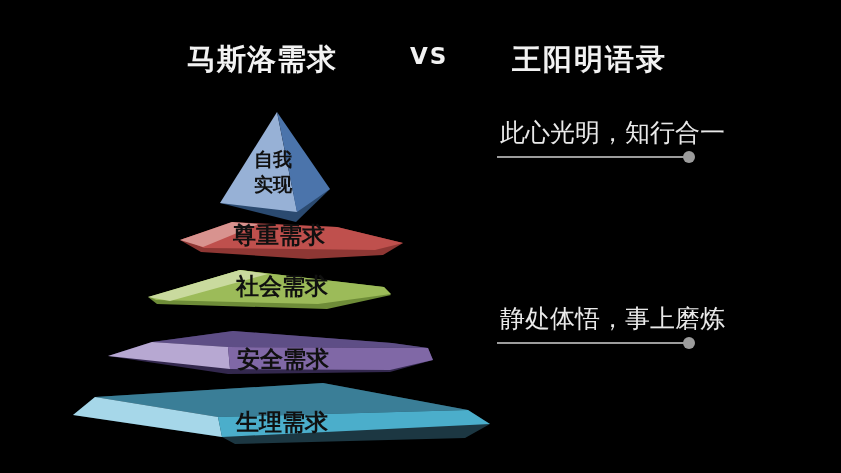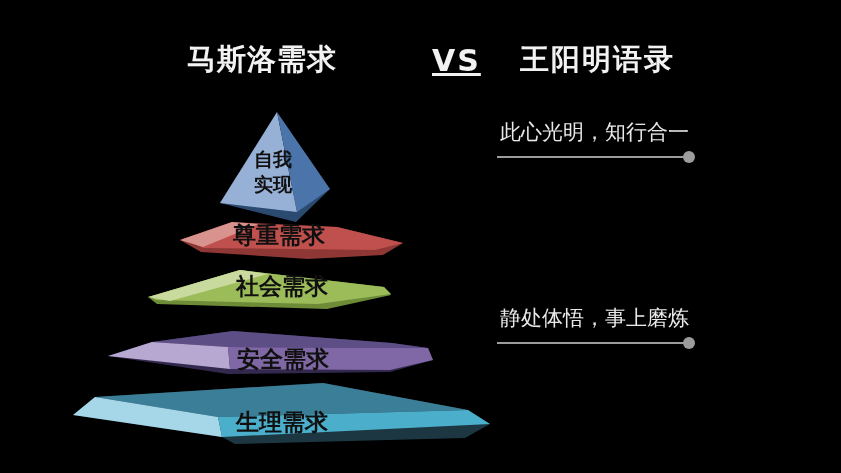--- a/index.html
+++ b/index.html
@@ -20,22 +20,22 @@
   .title-part {
     position: absolute;
     top: 40px;
     color: #f2f2f2;
     font-weight: 700;
     font-size: 29px;
     white-space: nowrap;
     letter-spacing: 1px;
   }
   .title-left  { left: 187px; }
-  .title-vs    { left: 432px; top: 43px; font-size: 30px; letter-spacing: 2px; text-decoration: underline; }
-  .title-right { left: 512px; letter-spacing: 2px; margin-left: 8px; }
+  .title-vs    { left: 410px; top: 43px; font-size: 23px; letter-spacing: 2px; }
+  .title-right { left: 512px; letter-spacing: 2px; }
 
   
   .pyramid-svg {
     position: absolute;
     left: 0; top: 0;
     width: 841px;
     height: 473px;
   }
   .pyramid-svg text {
     font-family: "DejaVu Sans", sans-serif;
@@ -45,21 +45,21 @@
   .lvl-top-label { font-size: 19px; }
   .lvl-label     { font-size: 23px; }
 
   
   .quote-row {
     position: absolute;
     left: 497px;
     width: 210px;
   }
   .quote-text {
-    font-size: 21px;
+    font-size: 25px;
     line-height: 23px;
     color: #e9e9e9;
     padding-left: 3px;
     white-space: nowrap;
   }
   .quote-line {
     position: relative;
     margin-top: 12px;
     width: 187px;
     height: 2px;

